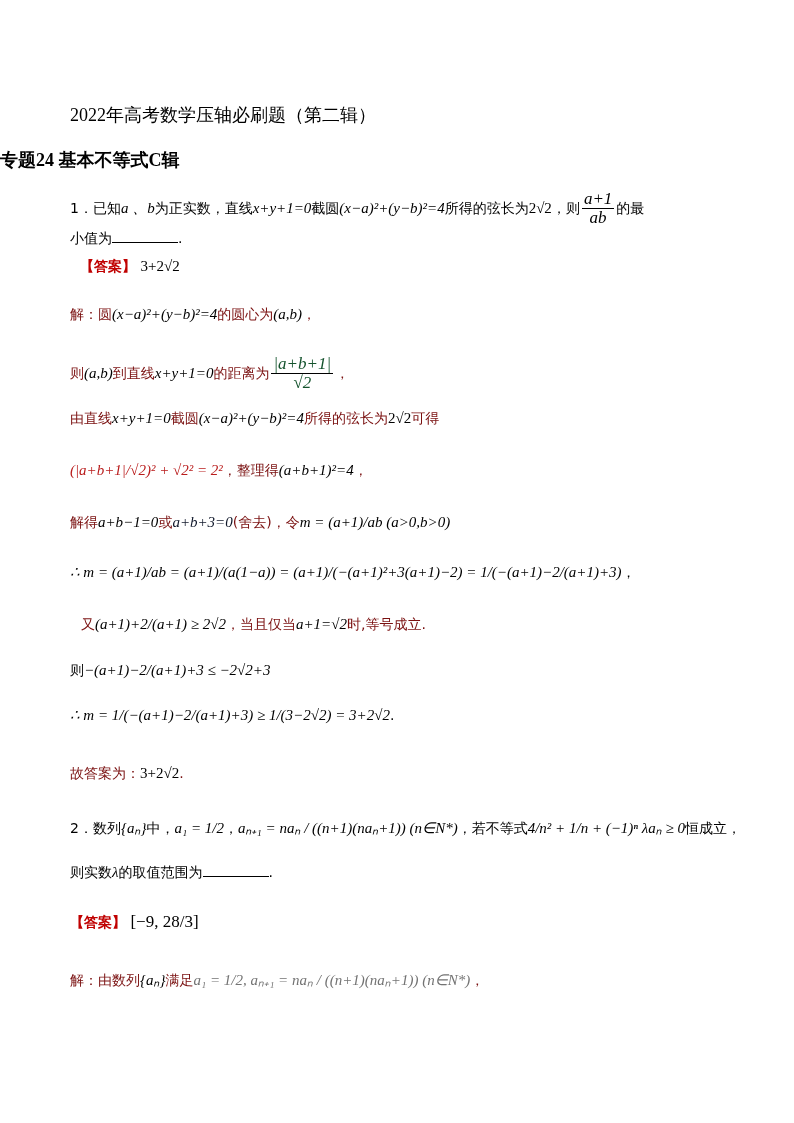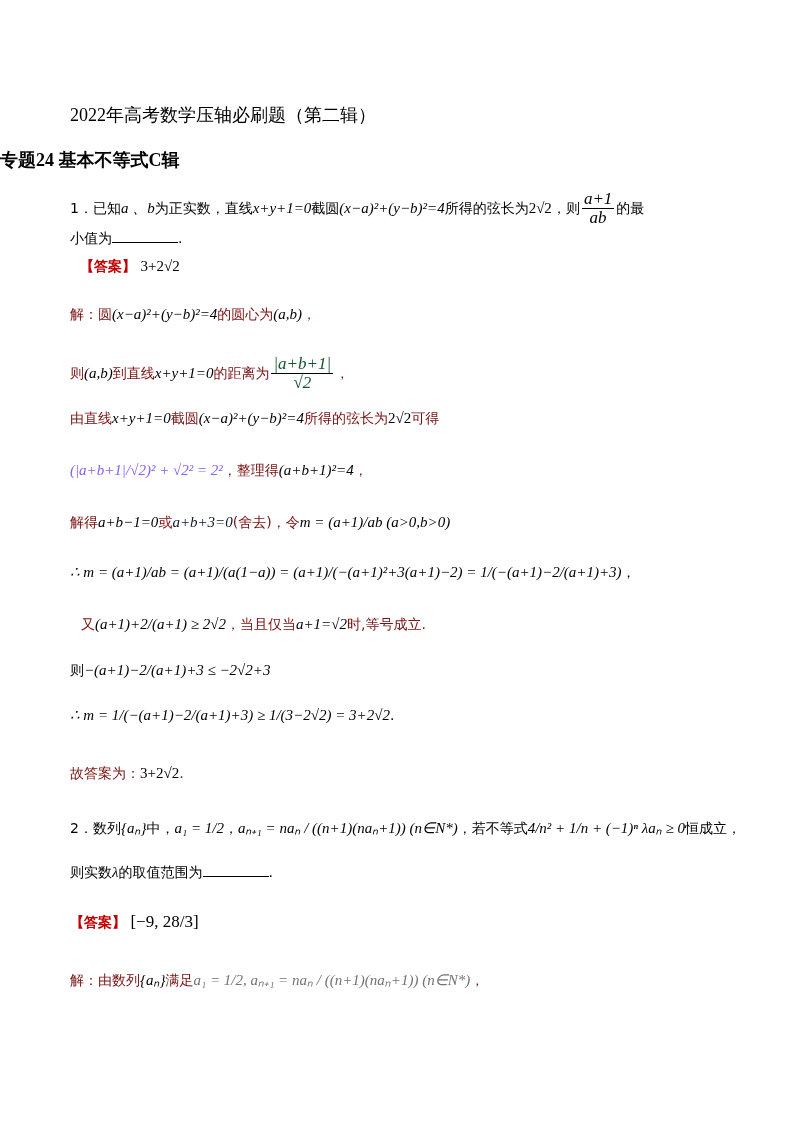--- a/index.html
+++ b/index.html
@@ -43,21 +43,21 @@
 <div class="abs line red" style="left:70px;top:355px;">
   <span>则</span><span class="math" style="color:#000">(a,b)</span><span>到直线</span><span class="math" style="color:#000">x+y+1=0</span><span>的距离为</span><span class="frac" style="color:#14532d">
       <span class="n">|a+b+1|</span>
       <span class="d">√2</span>
     </span><span>，</span>
 </div>
 <div class="abs line red" style="left:70px;top:408px;">
   <span>由直线</span><span class="math" style="color:#000">x+y+1=0</span><span>截圆</span><span class="math" style="color:#000">(x−a)²+(y−b)²=4</span><span>所得的弦长为</span><span class="num" style="color:#000">2√2</span><span>可得</span>
 </div>
 <div class="abs line red" style="left:70px;top:460px;">
-  <span class="math" style="color:#8b5cf6">(|a+b+1|/√2)² + √2² = 2²</span><span>，整理得</span><span class="math" style="color:#000">(a+b+1)²=4</span><span>，</span>
+  <span class="math" style="color:#b91c1c">(|a+b+1|/√2)² + √2² = 2²</span><span>，整理得</span><span class="math" style="color:#000">(a+b+1)²=4</span><span>，</span>
 </div>
 <div class="abs line red" style="left:70px;top:512px;">
   <span>解得</span><span class="math" style="color:#000">a+b−1=0</span><span>或</span><span class="math" style="color:#0f172a">a+b+3=0</span><span>(舍去)，令</span><span class="math" style="color:#000">m = (a+1)/ab (a&gt;0,b&gt;0)</span>
 </div>
 <div class="abs line" style="left:70px;top:562px;">
   <span class="math">∴ m = (a+1)/ab = (a+1)/(a(1−a)) = (a+1)/(−(a+1)²+3(a+1)−2) = 1/(−(a+1)−2/(a+1)+3)</span><span>，</span>
 </div>
 <div class="abs line red" style="left:81px;top:614px;">
   <span>又</span><span class="math" style="color:#000">(a+1)+2/(a+1) ≥ 2√2</span><span>，当且仅当</span><span class="math" style="color:#000">a+1=√2</span><span>时,等号成立.</span>
 </div>

